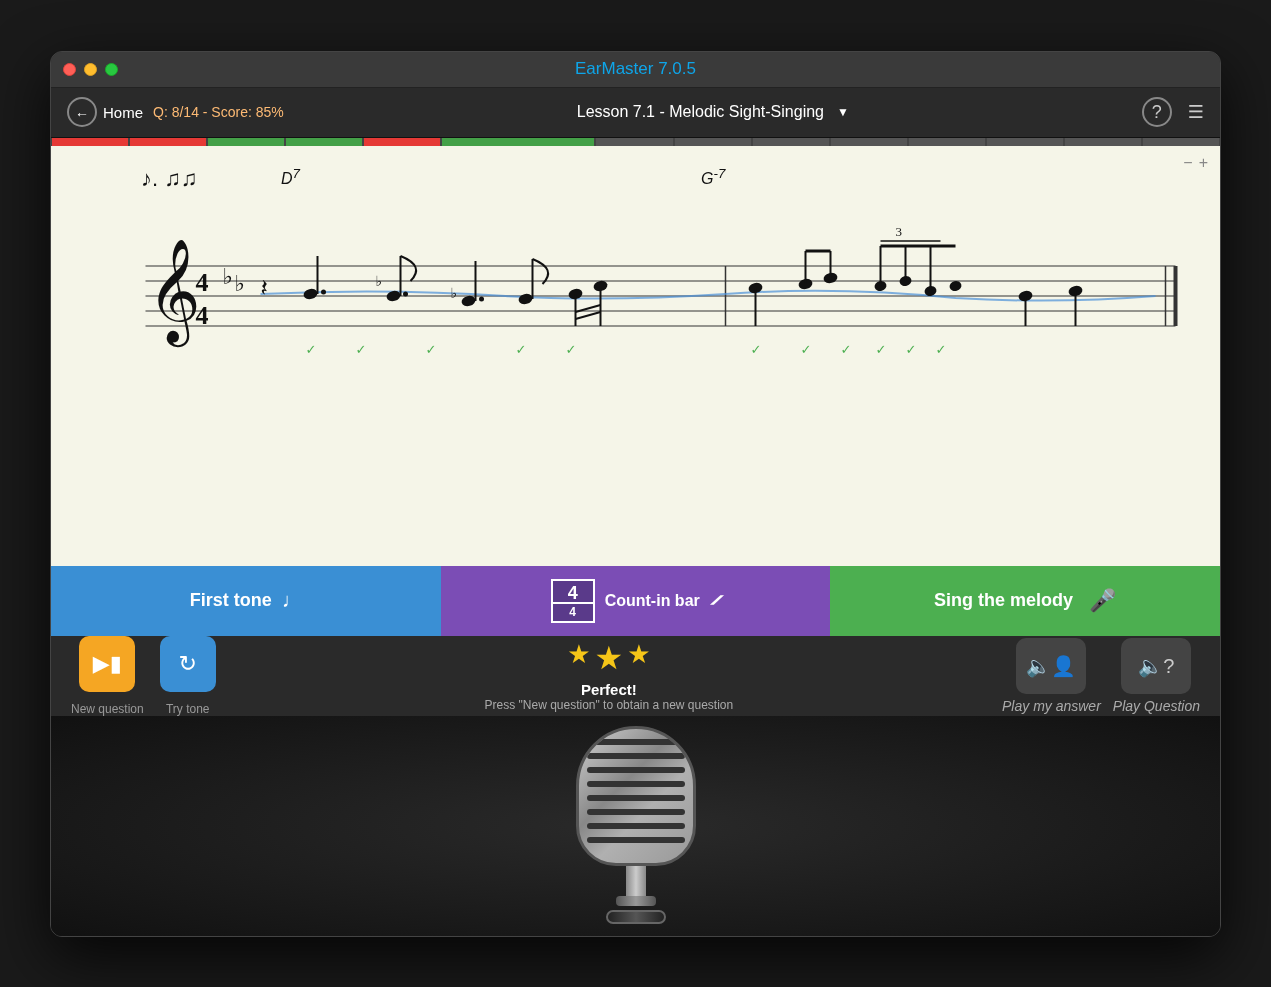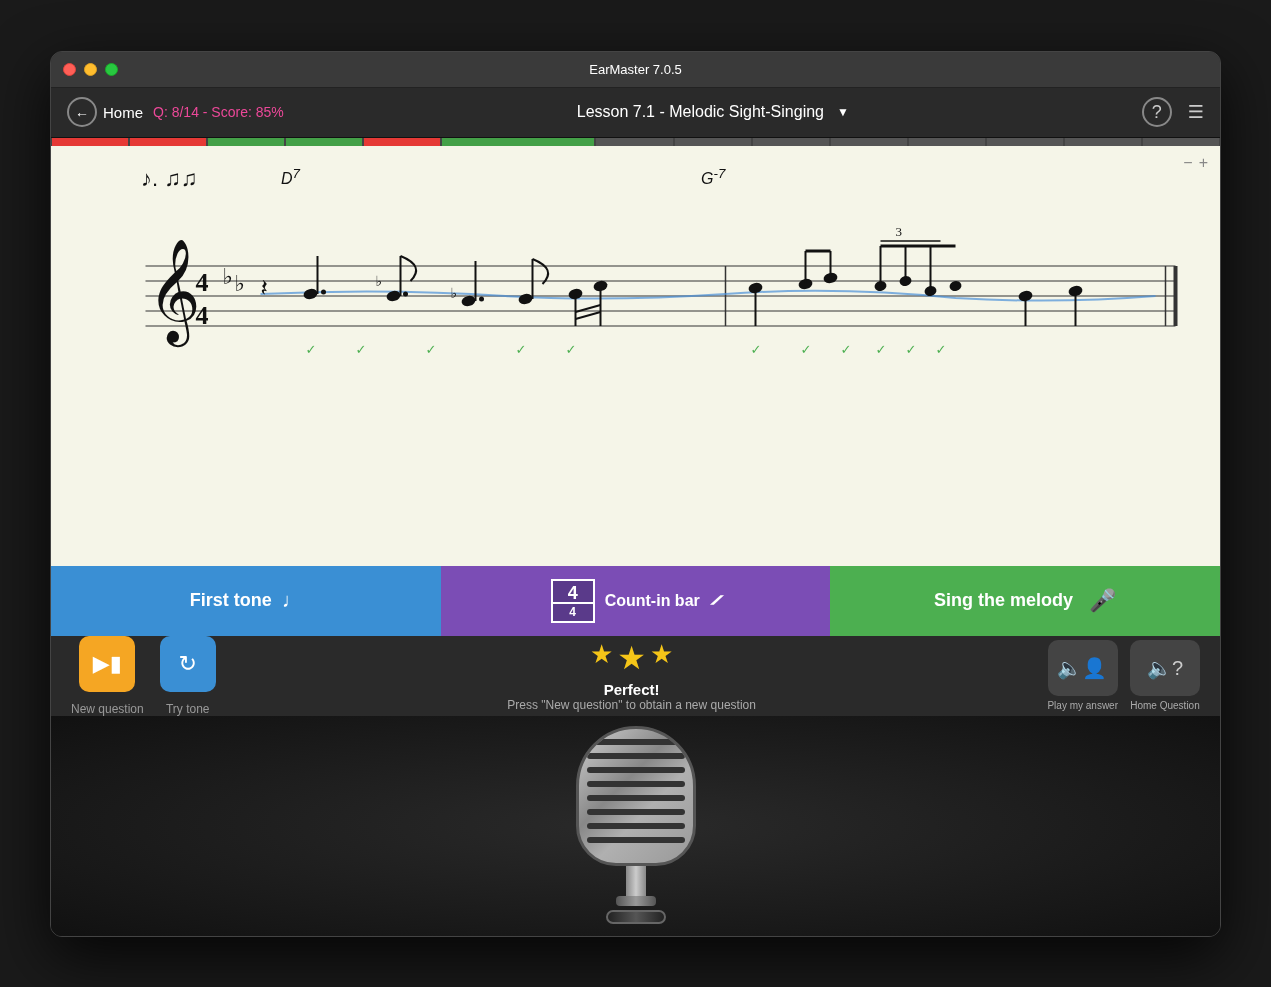--- a/index.html
+++ b/index.html
@@ -38,22 +38,22 @@
     }
     .traffic-light {
       width: 13px;
       height: 13px;
       border-radius: 50%;
     }
     .tl-red { background: #ff5f57; border: 1px solid #e0443e; }
     .tl-yellow { background: #ffbd2e; border: 1px solid #dea123; }
     .tl-green { background: #28c840; border: 1px solid #1aab29; }
     .title-bar-text {
-      color: #ffffff;
-      font-size: 13px;
+      color: #0ea5e9;
+      font-size: 17px;
     }
     
     .nav-bar {
       background: #2a2a2a;
       height: 50px;
       display: flex;
       align-items: center;
       padding: 0 16px;
       border-bottom: 1px solid #111;
     }
@@ -70,21 +70,21 @@
       height: 30px;
       border-radius: 50%;
       border: 2px solid #888;
       display: flex;
       align-items: center;
       justify-content: center;
       color: #fff;
       font-size: 14px;
     }
     .nav-score {
-      color: #ec4899;
+      color: #fdba74;
       font-size: 14px;
       margin-left: 10px;
     }
     .nav-title {
       flex: 1;
       text-align: center;
       color: #fff;
       font-size: 16px;
       font-weight: 500;
       display: flex;
@@ -284,21 +284,22 @@
       justify-content: center;
       cursor: pointer;
       gap: 4px;
     }
     .play-btn-icon {
       color: #ccc;
       font-size: 20px;
     }
     .play-btn-label {
       color: #aaa;
-      font-size: 10px;
+      font-size: 14px;
+      font-style: italic;
     }
     
     .mic-area {
       background: #1a1a1a;
       height: 220px;
       display: flex;
       justify-content: center;
       align-items: flex-start;
       padding-top: 10px;
       background-image: radial-gradient(ellipse at center, #2a2a2a 0%, #111 100%);
@@ -566,21 +567,21 @@
       <div style="display:flex;flex-direction:column;align-items:center;gap:4px;">
         <button class="play-btn">
           <span class="play-btn-icon">🔈👤</span>
         </button>
         <span class="play-btn-label">Play my answer</span>
       </div>
       <div style="display:flex;flex-direction:column;align-items:center;gap:4px;">
         <button class="play-btn">
           <span class="play-btn-icon">🔈?</span>
         </button>
-        <span class="play-btn-label">Home Question</span>
+        <span class="play-btn-label">Play Question</span>
       </div>
     </div>
   </div>
 
   <div class="mic-area">
     <div class="mic-body">
       <div class="mic-head">
         <div class="mic-grille">
           <div class="mic-stripe"></div>
           <div class="mic-stripe"></div>

